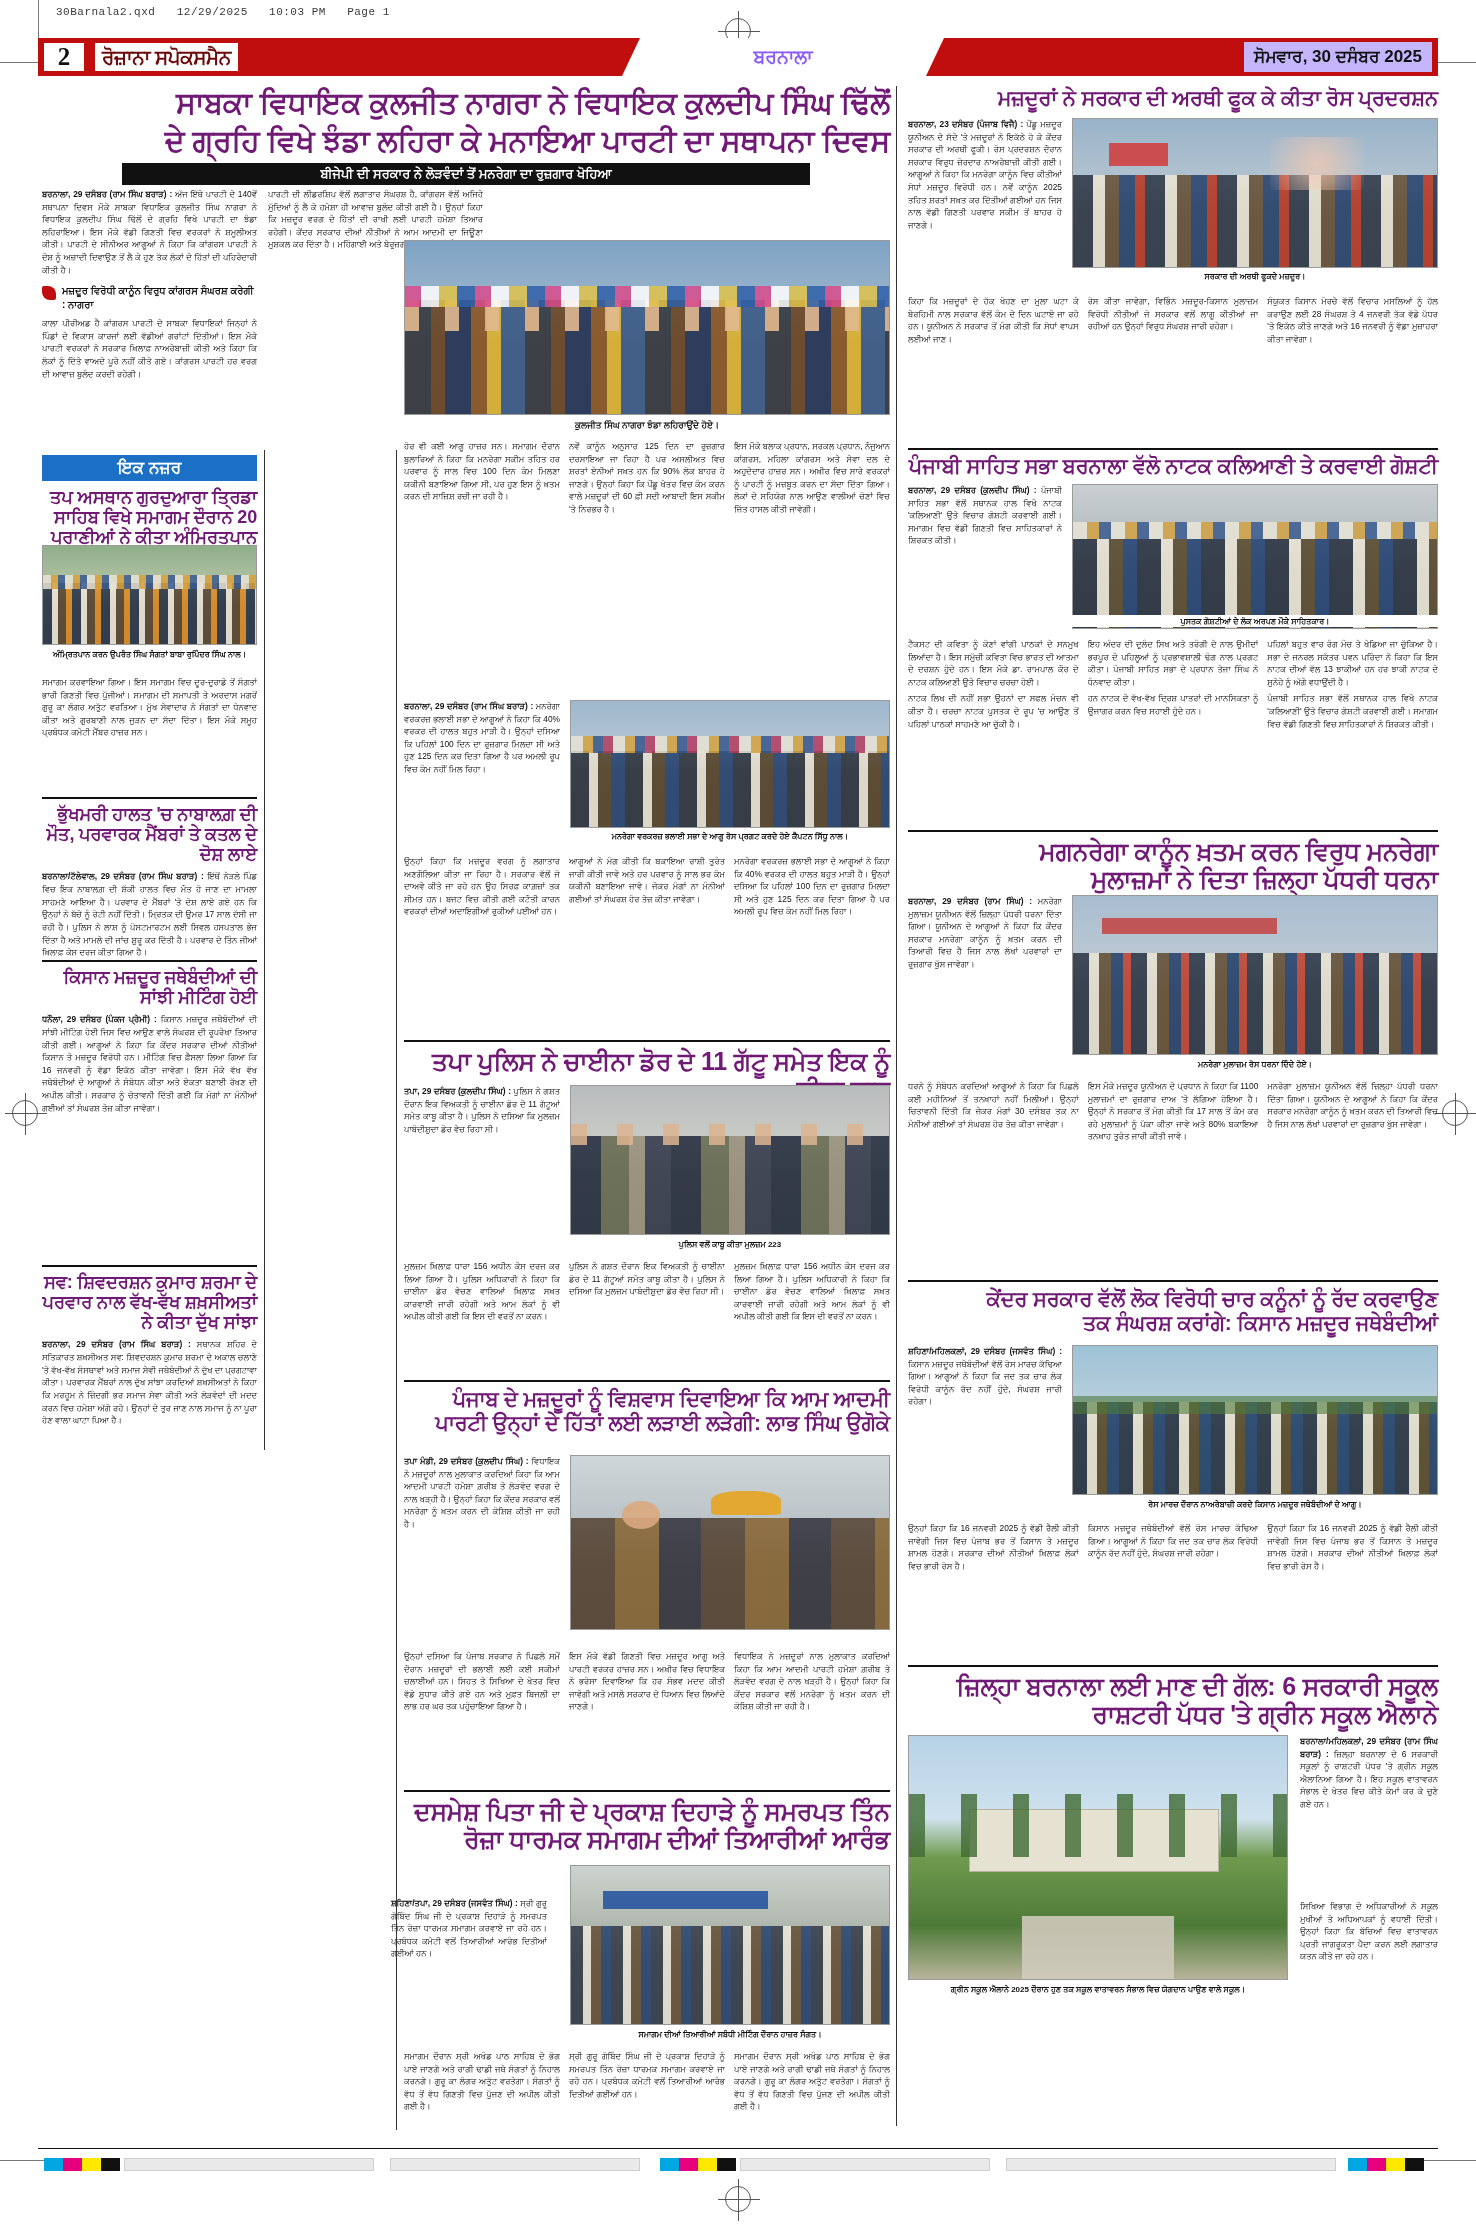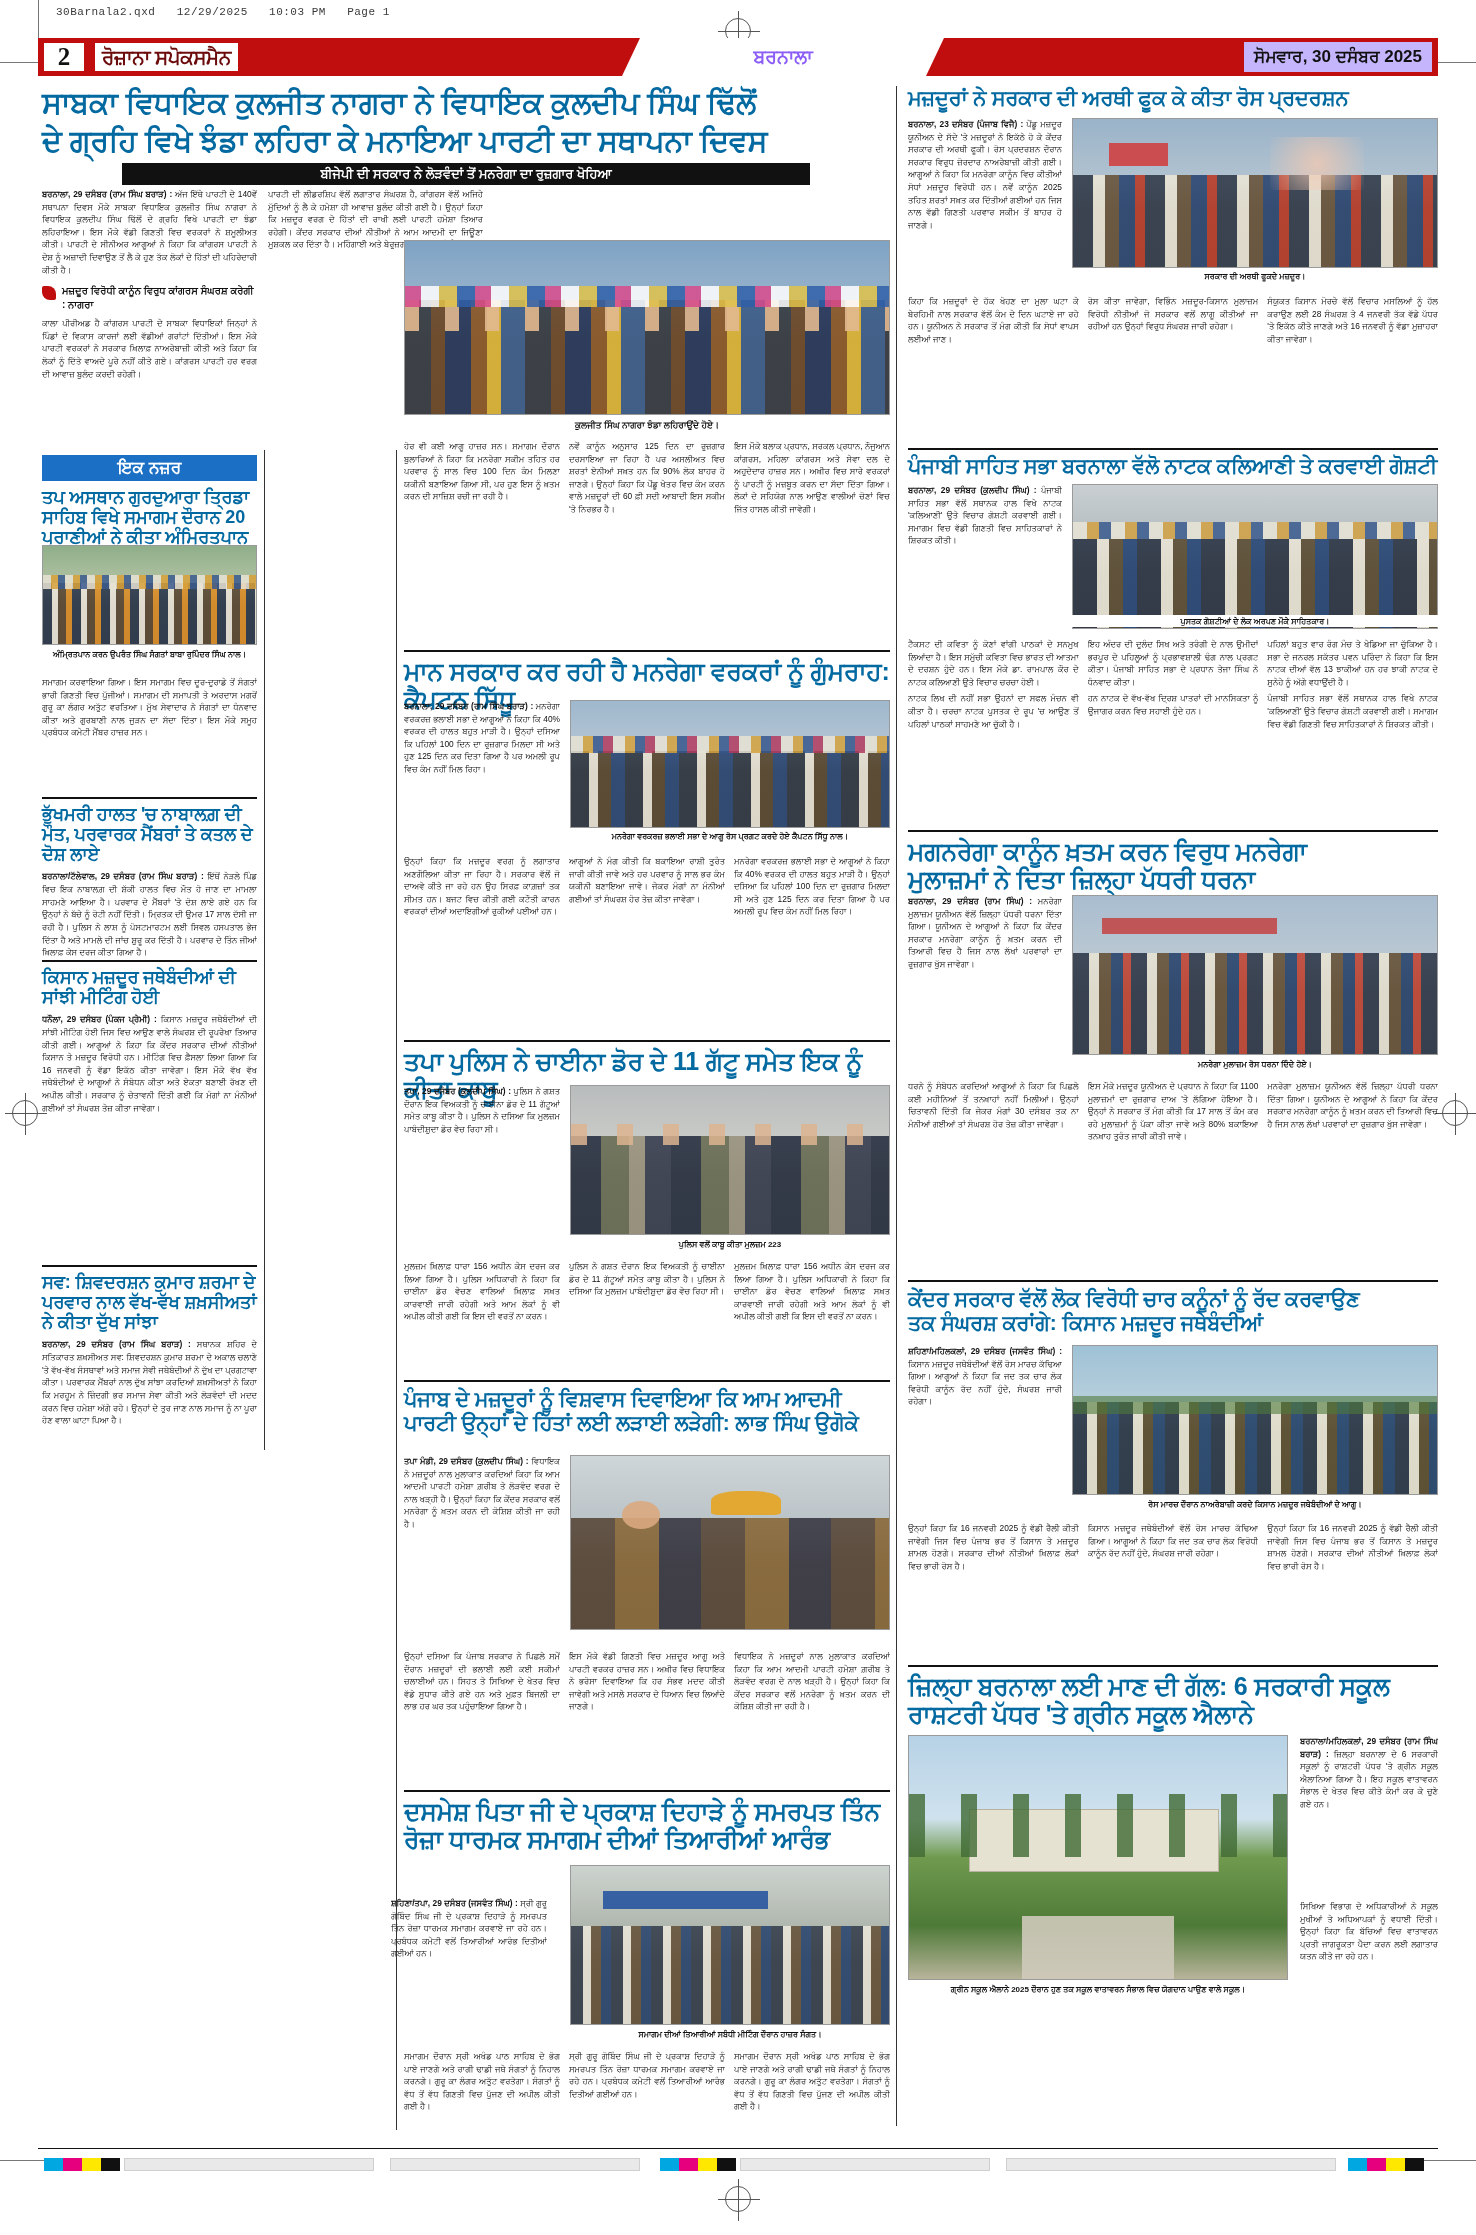--- a/index.html
+++ b/index.html
@@ -60,21 +60,21 @@
     font-size:19px; font-weight:bold; color:#8b5cf6;
   }
   .mast-date {
     position:absolute; right:6px; top:4px; height:30px;
     background:#c4b5fd; padding:1px 10px; display:flex; align-items:center;
     font-size:17px; font-weight:bold; color:#111;
   }
 
   
   .hl {
-    font-weight: bold; color:#0369a1; line-height:1.12; text-align:left;
+    font-weight: bold; color:#701a75; line-height:1.12; text-align:right;
     letter-spacing:-.2px;
   }
   .hl-xl  { font-size: 30px; }
   .hl-lg  { font-size: 25px; }
   .hl-md  { font-size: 21px; }
   .hl-sm  { font-size: 18px; }
 
   .blackbar {
     background:#111; color:#fff; font-weight:bold; font-size:13px;
     text-align:center; padding:3px 4px; line-height:1.2;
@@ -222,24 +222,20 @@
     <div class="rule2" style="margin-bottom:5px;"></div>
     <div class="hl hl-sm">ਸਵ: ਸ਼ਿਵਦਰਸ਼ਨ ਕੁਮਾਰ ਸ਼ਰਮਾ ਦੇ ਪਰਵਾਰ ਨਾਲ ਵੱਖ-ਵੱਖ ਸ਼ਖ਼ਸੀਅਤਾਂ ਨੇ ਕੀਤਾ ਦੁੱਖ ਸਾਂਝਾ</div>
     <div style="height:6px;"></div>
     <div class="body-col">
       <span class="lead">ਬਰਨਾਲਾ, 29 ਦਸੰਬਰ (ਰਾਮ ਸਿੰਘ ਬਰਾੜ) :</span>
       <span>ਸਥਾਨਕ ਸ਼ਹਿਰ ਦੇ ਸਤਿਕਾਰਤ ਸ਼ਖ਼ਸੀਅਤ ਸਵ: ਸ਼ਿਵਦਰਸ਼ਨ ਕੁਮਾਰ ਸ਼ਰਮਾ ਦੇ ਅਕਾਲ ਚਲਾਣੇ 'ਤੇ ਵੱਖ-ਵੱਖ ਸੰਸਥਾਵਾਂ ਅਤੇ ਸਮਾਜ ਸੇਵੀ ਜਥੇਬੰਦੀਆਂ ਨੇ ਦੁੱਖ ਦਾ ਪ੍ਰਗਟਾਵਾ ਕੀਤਾ।</span>
       <span>ਪਰਵਾਰਕ ਮੈਂਬਰਾਂ ਨਾਲ ਦੁੱਖ ਸਾਂਝਾ ਕਰਦਿਆਂ ਸ਼ਖ਼ਸੀਅਤਾਂ ਨੇ ਕਿਹਾ ਕਿ ਮਰਹੂਮ ਨੇ ਜ਼ਿੰਦਗੀ ਭਰ ਸਮਾਜ ਸੇਵਾ ਕੀਤੀ ਅਤੇ ਲੋੜਵੰਦਾਂ ਦੀ ਮਦਦ ਕਰਨ ਵਿਚ ਹਮੇਸ਼ਾ ਅੱਗੇ ਰਹੇ। ਉਨ੍ਹਾਂ ਦੇ ਤੁਰ ਜਾਣ ਨਾਲ ਸਮਾਜ ਨੂੰ ਨਾ ਪੂਰਾ ਹੋਣ ਵਾਲਾ ਘਾਟਾ ਪਿਆ ਹੈ।</span>
     </div>
   </div>
 
-  <div style="position:absolute; left:404px; top:650px; width:486px;">
-    <div class="rule2" style="margin-bottom:5px;"></div>
-    <div class="hl hl-lg">ਮਾਨ ਸਰਕਾਰ ਕਰ ਰਹੀ ਹੈ ਮਨਰੇਗਾ ਵਰਕਰਾਂ ਨੂੰ ਗੁੰਮਰਾਹ: ਕੈਪਟਨ ਸਿੱਧੂ</div>
-  </div>
   <div style="position:absolute; left:404px; top:700px; width:156px;">
     <div class="body-col">
       <span class="lead">ਬਰਨਾਲਾ, 29 ਦਸੰਬਰ (ਰਾਮ ਸਿੰਘ ਬਰਾੜ) :</span>
       <span>ਮਨਰੇਗਾ ਵਰਕਰਜ਼ ਭਲਾਈ ਸਭਾ ਦੇ ਆਗੂਆਂ ਨੇ ਕਿਹਾ ਕਿ 40% ਵਰਕਰ ਦੀ ਹਾਲਤ ਬਹੁਤ ਮਾੜੀ ਹੈ। ਉਨ੍ਹਾਂ ਦਸਿਆ ਕਿ ਪਹਿਲਾਂ 100 ਦਿਨ ਦਾ ਰੁਜ਼ਗਾਰ ਮਿਲਦਾ ਸੀ ਅਤੇ ਹੁਣ 125 ਦਿਨ ਕਰ ਦਿਤਾ ਗਿਆ ਹੈ ਪਰ ਅਮਲੀ ਰੂਪ ਵਿਚ ਕੰਮ ਨਹੀਂ ਮਿਲ ਰਿਹਾ।</span>
     </div>
   </div>
   <div class="photo" style="position:absolute; left:570px; top:700px; width:320px; height:128px;
               background:linear-gradient(#9fb8cd,#b5c6d4 40%,#6f6350 56%,#58503f);">
     <div style="position:absolute;left:0;bottom:0;width:100%;height:60%;background:
       repeating-linear-gradient(90deg,#333b46 0 18px,#e5e0d2 18px 27px,#5a4a33 27px 40px,#2e4a76 40px 54px);opacity:.93;"></div>

